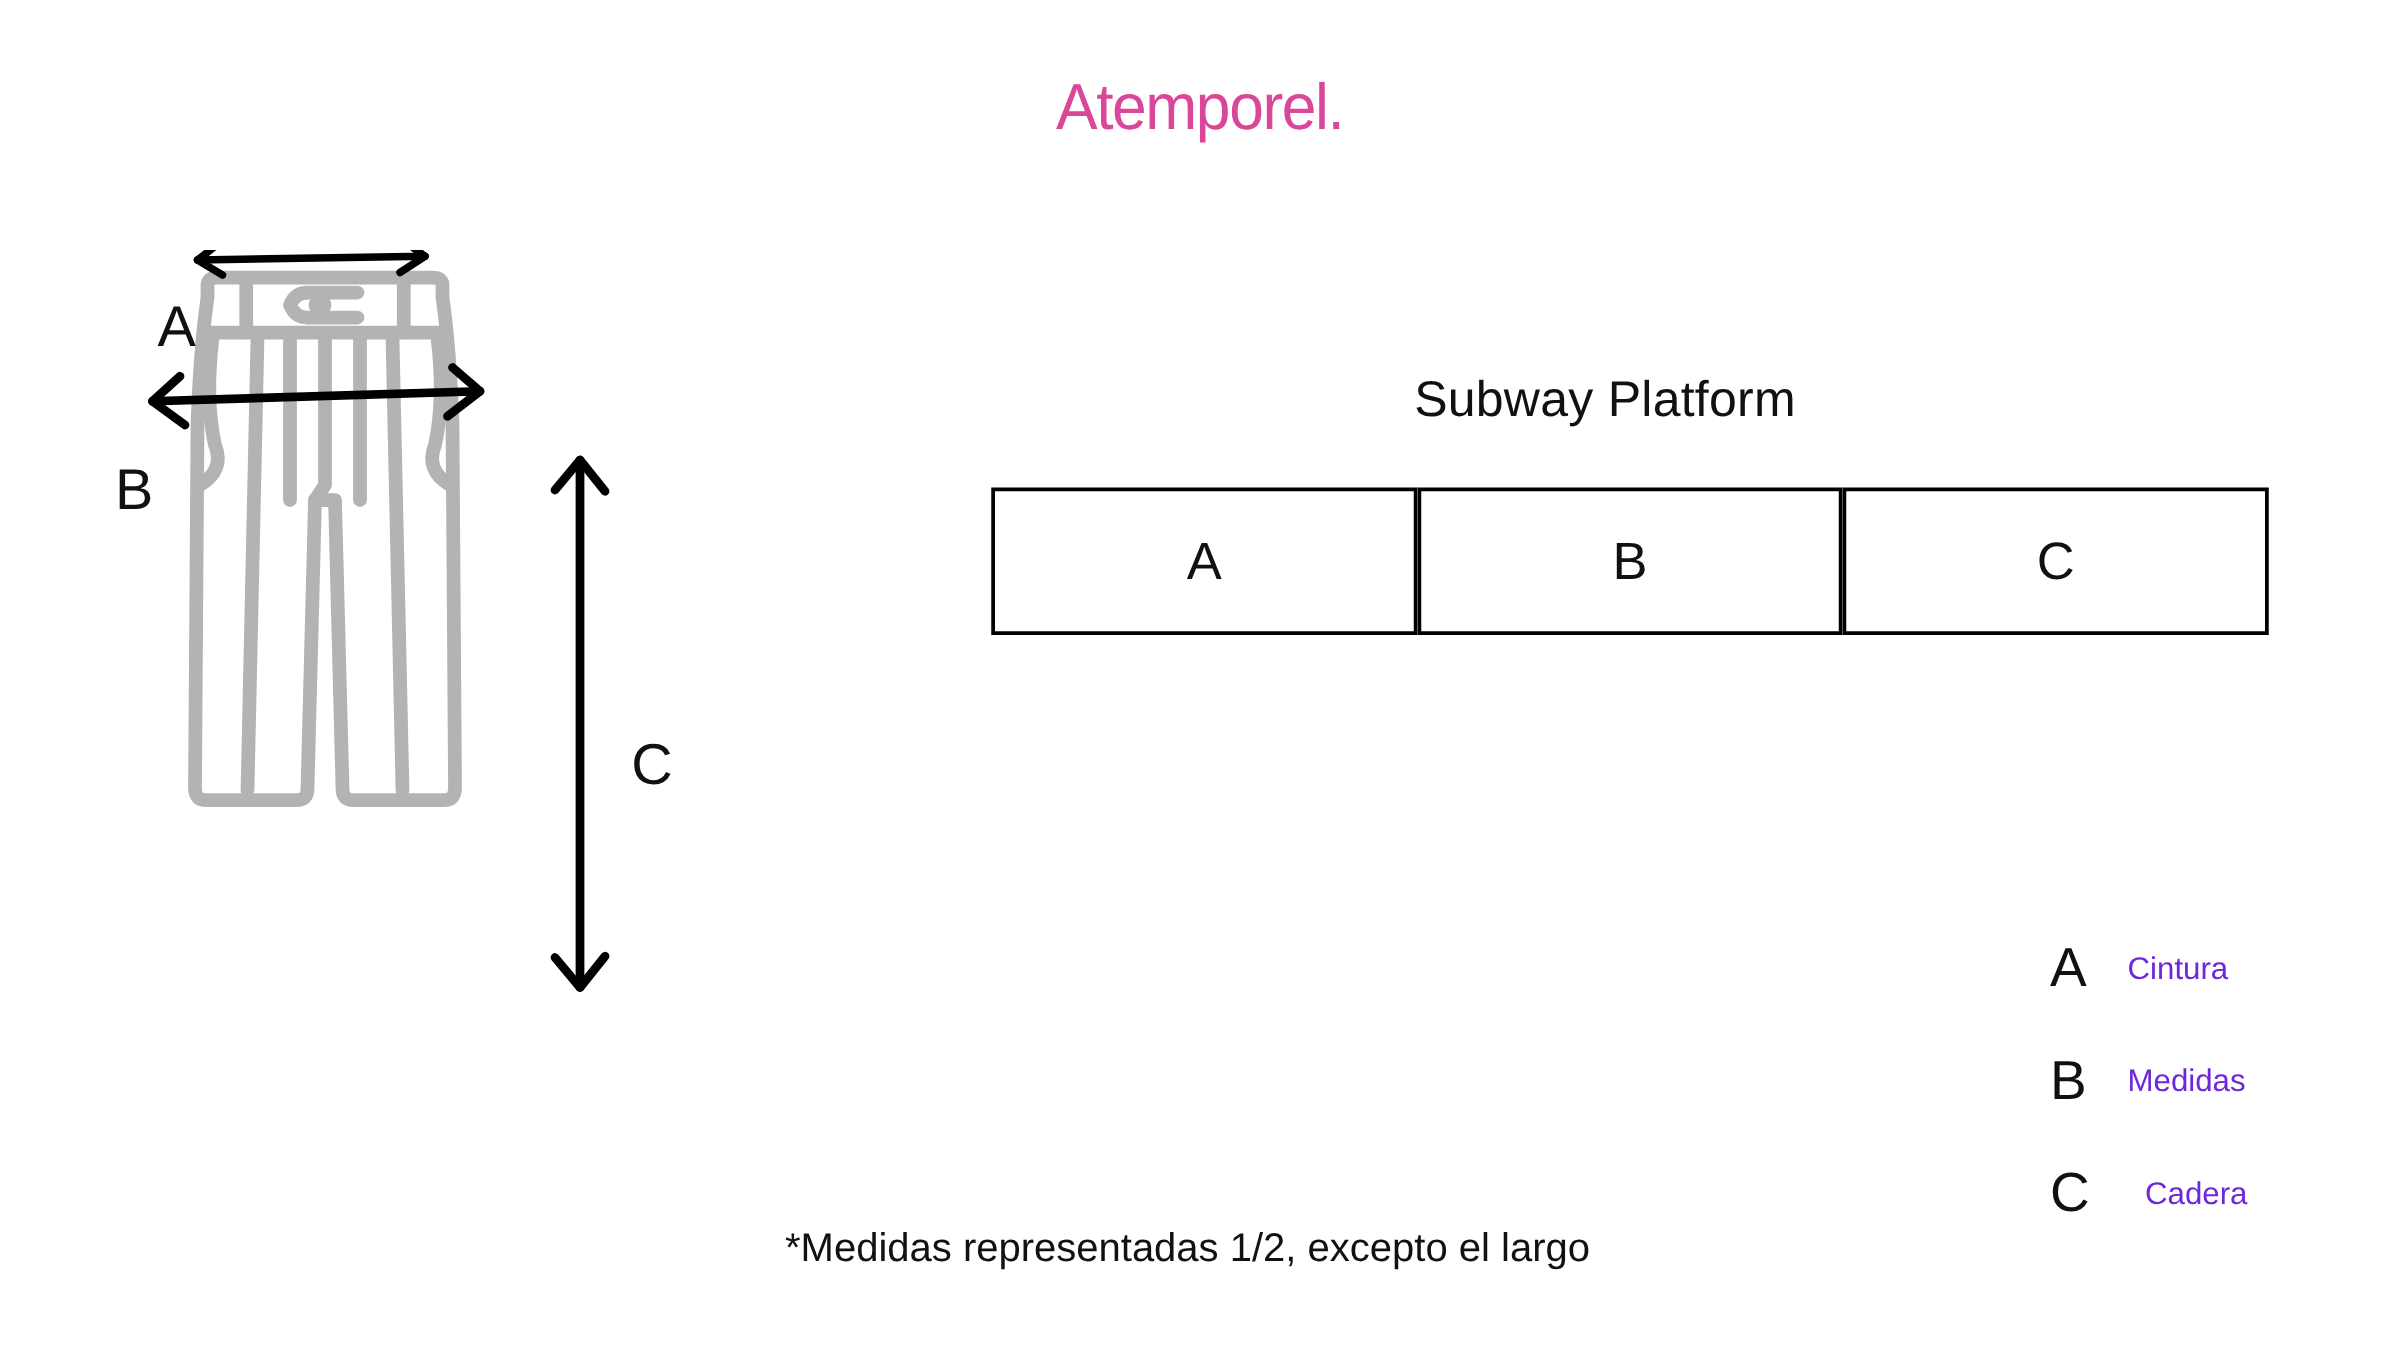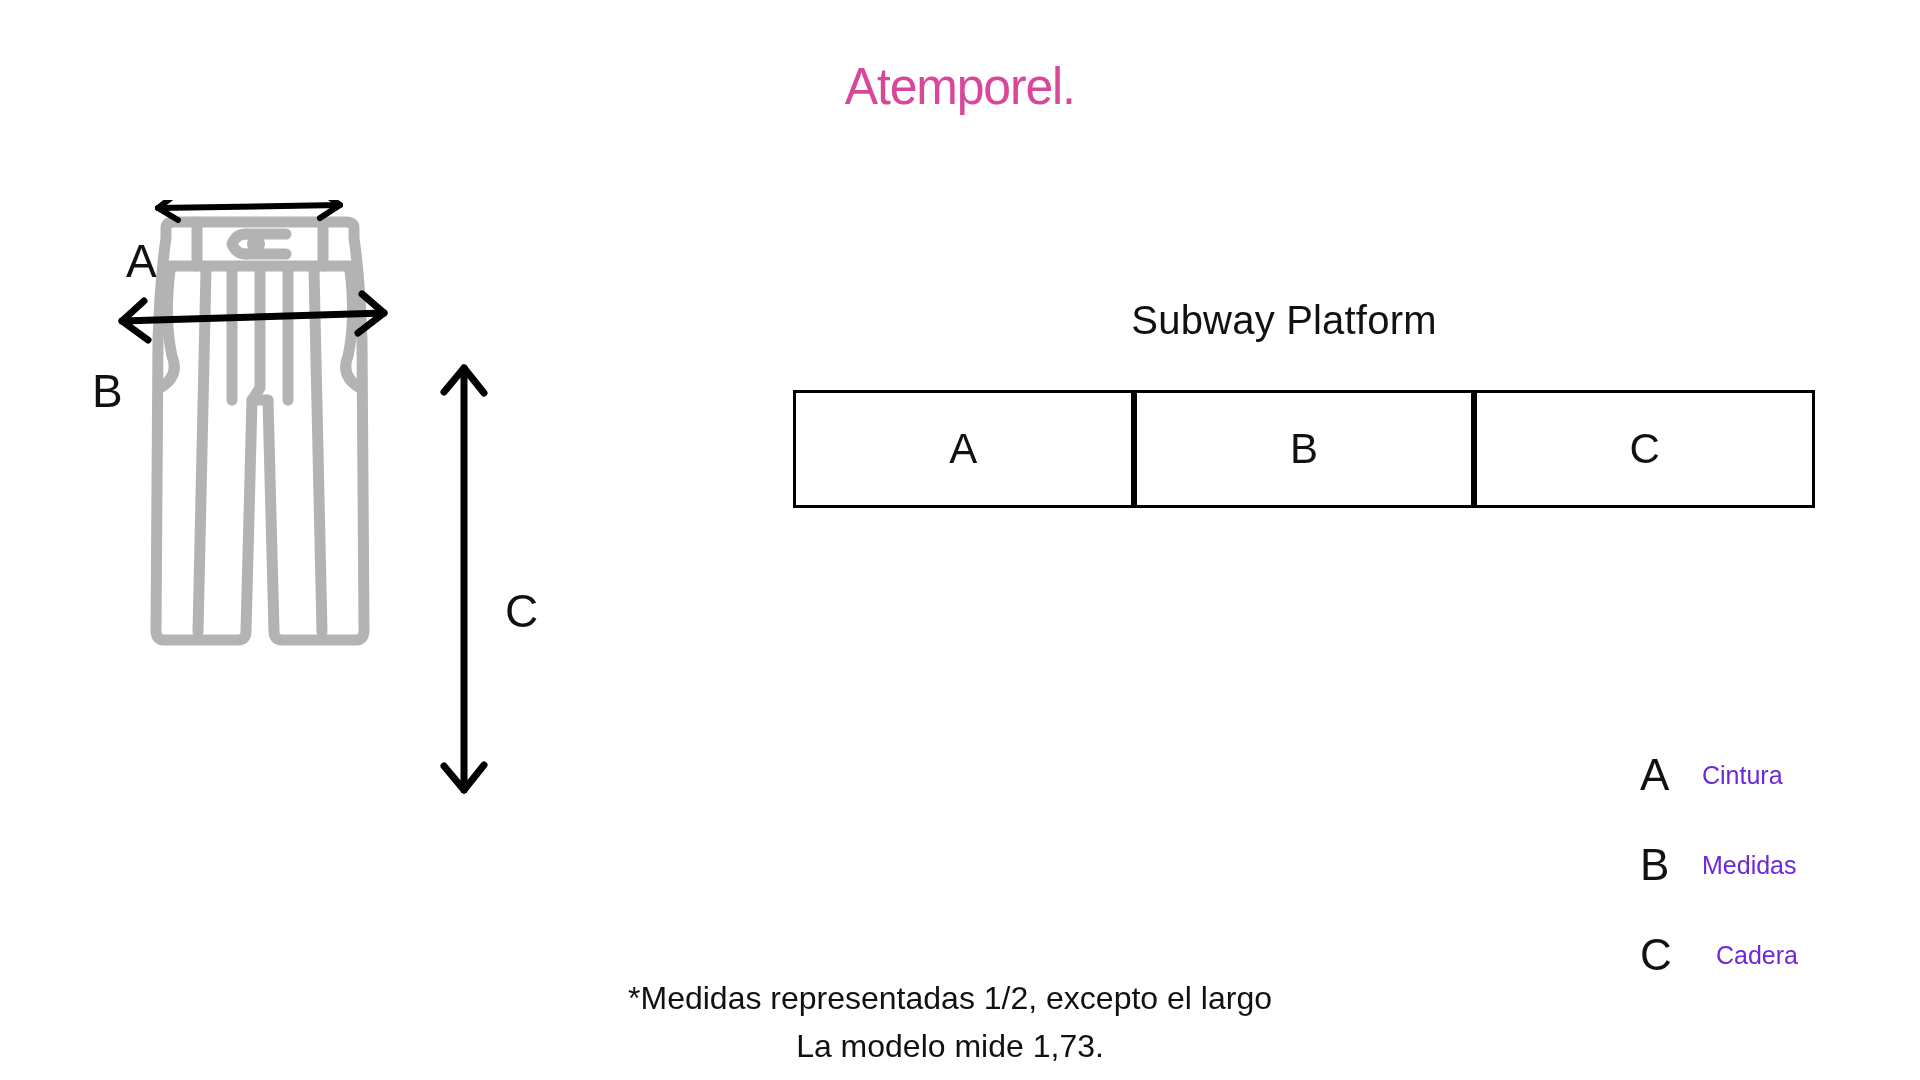--- a/index.html
+++ b/index.html
@@ -233,16 +233,15 @@
       <span class="legend-name">Medidas</span>
     </div>
     <div class="legend-row row-largo">
       <span class="legend-key">C</span>
       <span class="legend-name">Cadera</span>
     </div>
   </div>
 
   <div class="footnote">
     <div>*Medidas representadas 1/2, excepto el largo</div>
-    <div>La modelo mide 1,73.</div>
   </div>
 
 </div>
 
 </body></html>

